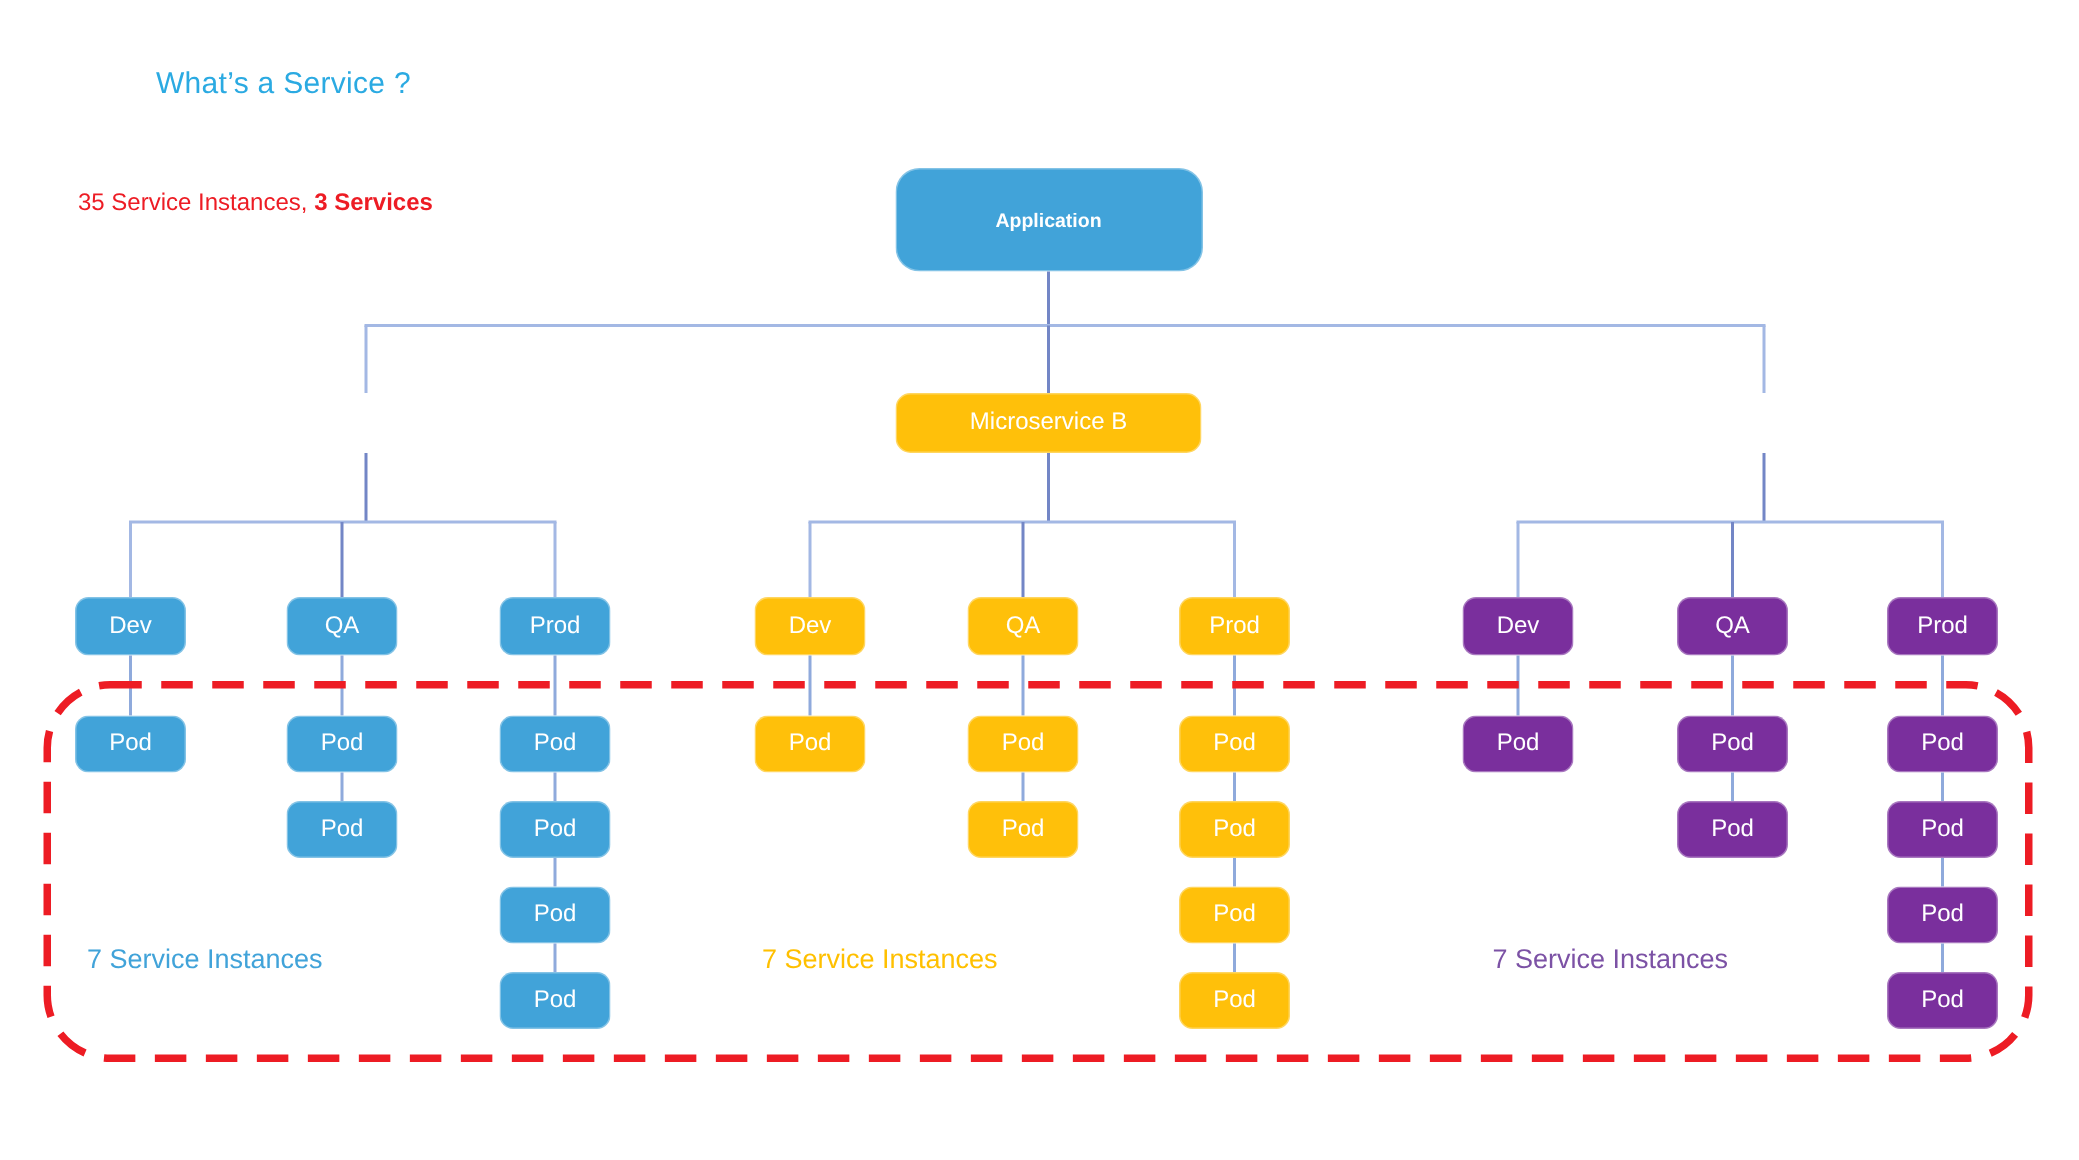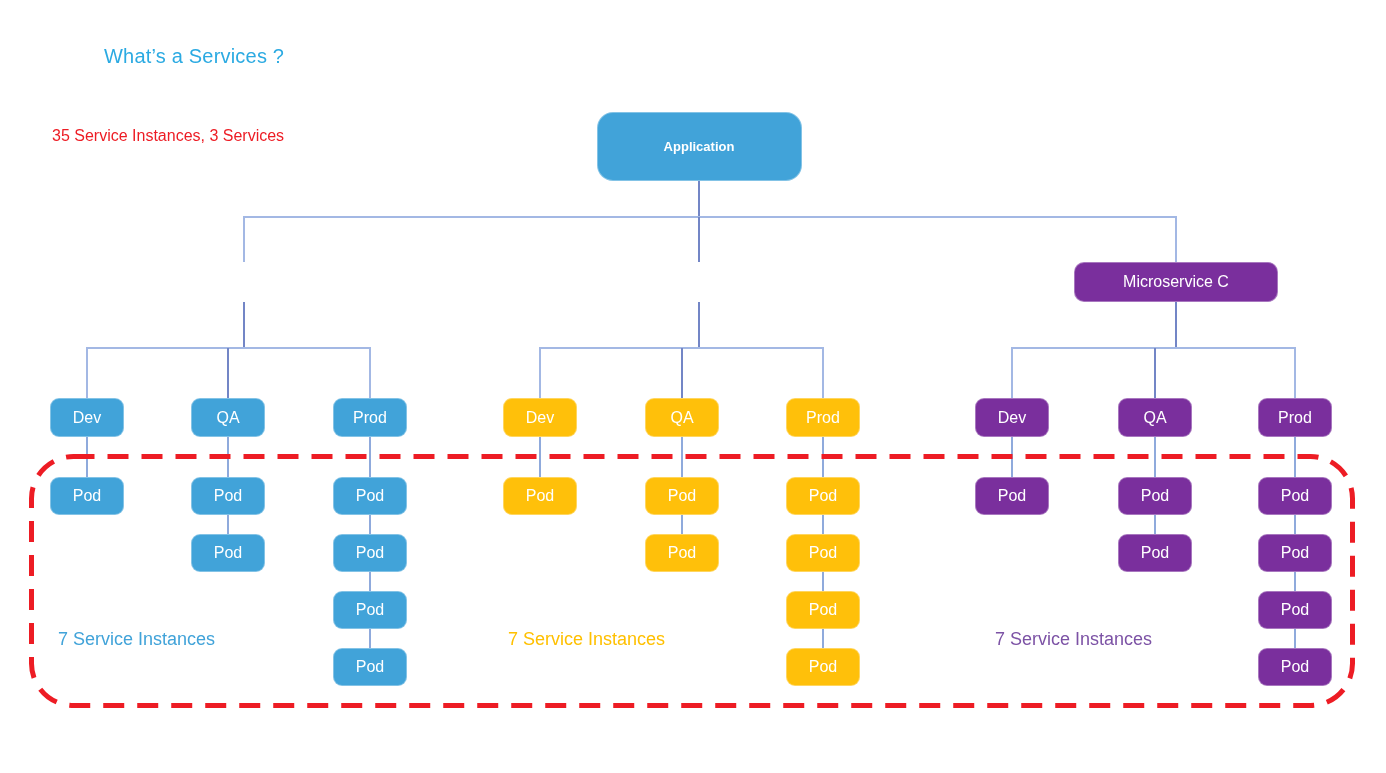--- a/index.html
+++ b/index.html
@@ -5,36 +5,36 @@
   html,body{margin:0;padding:0;background:#fff;}
   #stage{
     position:relative;width:1386px;height:773px;background:#ffffff;
     font-family:"Liberation Sans",sans-serif;overflow:hidden;
   }
   .title{
     position:absolute;left:104px;top:45px;font-size:20px;font-weight:400;
     letter-spacing:0.2px;
   }
   .summary{position:absolute;left:52px;top:127px;font-size:16px;}
-  .summary .bold{font-weight:normal;}
+  .summary .bold{font-weight:bold;}
   .node{
     position:absolute;display:flex;align-items:center;justify-content:center;
     color:#ffffff;box-sizing:border-box;text-align:center;
     border:1.5px solid rgba(255,255,255,0.35);
   }
   .line{position:absolute;}
   .inst-label{position:absolute;font-size:18px;white-space:nowrap;}
   #boundary{position:absolute;left:0;top:0;pointer-events:none;}
 </style>
 </head>
 <body>
 
 <div id="stage">
 
-  <div class="title" style="color: rgb(43, 170, 226);">What’s a Services ?</div>
+  <div class="title" style="color: rgb(43, 170, 226);">What’s a Service ?</div>
 
   <div class="summary" style="color: rgb(237, 28, 36);">
     <span>35 Service Instances, </span><span class="bold">3 Services</span>
   </div>
 
 <div class="node" style="left: 596.5px; top: 112px; width: 205px; height: 69px; border-radius: 16px; background: rgb(65, 163, 217); font-size: 13px; font-weight: bold;">Application</div>
     <div class="line" style="left: 698.25px; top: 181px; width: 1.5px; height: 36px; background: rgb(115, 134, 198);"></div>
     <div class="line" style="left: 243.25px; top: 216.25px; width: 933.5px; height: 1.5px; background: rgb(163, 184, 228);"></div>
     <div class="line" style="left: 243.25px; top: 217px; width: 1.5px; height: 45px; background: rgb(163, 184, 228);"></div>
     <div class="line" style="left: 698.25px; top: 217px; width: 1.5px; height: 45px; background: rgb(115, 134, 198);"></div>
@@ -55,20 +55,21 @@
     <div class="node" style="left: 333px; top: 398px; width: 74px; height: 39px; border-radius: 9px; background: rgb(65, 163, 217); font-size: 16px;">Prod</div>
     <div class="line" style="left: 369.25px; top: 437px; width: 1.5px; height: 40px; background: rgb(143, 170, 220);"></div>
     <div class="node" style="left: 333px; top: 477px; width: 74px; height: 38px; border-radius: 9px; background: rgb(65, 163, 217); font-size: 16px;">Pod</div>
     <div class="line" style="left: 369.25px; top: 515px; width: 1.5px; height: 19px; background: rgb(143, 170, 220);"></div>
     <div class="node" style="left: 333px; top: 534px; width: 74px; height: 38px; border-radius: 9px; background: rgb(65, 163, 217); font-size: 16px;">Pod</div>
     <div class="line" style="left: 369.25px; top: 572px; width: 1.5px; height: 19px; background: rgb(143, 170, 220);"></div>
     <div class="node" style="left: 333px; top: 591px; width: 74px; height: 38px; border-radius: 9px; background: rgb(65, 163, 217); font-size: 16px;">Pod</div>
     <div class="line" style="left: 369.25px; top: 629px; width: 1.5px; height: 19px; background: rgb(143, 170, 220);"></div>
     <div class="node" style="left: 333px; top: 648px; width: 74px; height: 38px; border-radius: 9px; background: rgb(65, 163, 217); font-size: 16px;">Pod</div>
     <div class="inst-label" style="left: 58px; top: 629px; color: rgb(65, 163, 217);">7 Service Instances</div>
+    <div class="node" style="left: 597px; top: 262px; width: 204px; height: 40px; border-radius: 10px; background: rgb(255, 192, 10); font-size: 16px;">Microservice B</div>
     <div class="line" style="left: 698.25px; top: 302px; width: 1.5px; height: 46px; background: rgb(115, 134, 198);"></div>
     <div class="line" style="left: 539.25px; top: 347.25px; width: 284.5px; height: 1.5px; background: rgb(163, 184, 228);"></div>
     <div class="line" style="left: 539.25px; top: 348px; width: 1.5px; height: 50px; background: rgb(163, 184, 228);"></div>
     <div class="node" style="left: 503px; top: 398px; width: 74px; height: 39px; border-radius: 9px; background: rgb(255, 192, 10); font-size: 16px;">Dev</div>
     <div class="line" style="left: 539.25px; top: 437px; width: 1.5px; height: 40px; background: rgb(143, 170, 220);"></div>
     <div class="node" style="left: 503px; top: 477px; width: 74px; height: 38px; border-radius: 9px; background: rgb(255, 192, 10); font-size: 16px;">Pod</div>
     <div class="line" style="left: 681.25px; top: 348px; width: 1.5px; height: 50px; background: rgb(115, 134, 198);"></div>
     <div class="node" style="left: 645px; top: 398px; width: 74px; height: 39px; border-radius: 9px; background: rgb(255, 192, 10); font-size: 16px;">QA</div>
     <div class="line" style="left: 681.25px; top: 437px; width: 1.5px; height: 40px; background: rgb(143, 170, 220);"></div>
     <div class="node" style="left: 645px; top: 477px; width: 74px; height: 38px; border-radius: 9px; background: rgb(255, 192, 10); font-size: 16px;">Pod</div>
@@ -78,21 +79,20 @@
     <div class="node" style="left: 786px; top: 398px; width: 74px; height: 39px; border-radius: 9px; background: rgb(255, 192, 10); font-size: 16px;">Prod</div>
     <div class="line" style="left: 822.25px; top: 437px; width: 1.5px; height: 40px; background: rgb(143, 170, 220);"></div>
     <div class="node" style="left: 786px; top: 477px; width: 74px; height: 38px; border-radius: 9px; background: rgb(255, 192, 10); font-size: 16px;">Pod</div>
     <div class="line" style="left: 822.25px; top: 515px; width: 1.5px; height: 19px; background: rgb(143, 170, 220);"></div>
     <div class="node" style="left: 786px; top: 534px; width: 74px; height: 38px; border-radius: 9px; background: rgb(255, 192, 10); font-size: 16px;">Pod</div>
     <div class="line" style="left: 822.25px; top: 572px; width: 1.5px; height: 19px; background: rgb(143, 170, 220);"></div>
     <div class="node" style="left: 786px; top: 591px; width: 74px; height: 38px; border-radius: 9px; background: rgb(255, 192, 10); font-size: 16px;">Pod</div>
     <div class="line" style="left: 822.25px; top: 629px; width: 1.5px; height: 19px; background: rgb(143, 170, 220);"></div>
     <div class="node" style="left: 786px; top: 648px; width: 74px; height: 38px; border-radius: 9px; background: rgb(255, 192, 10); font-size: 16px;">Pod</div>
     <div class="inst-label" style="left: 508px; top: 629px; color: rgb(255, 192, 0);">7 Service Instances</div>
-    <div class="node" style="left: 1074px; top: 262px; width: 204px; height: 40px; border-radius: 10px; background: rgb(122, 47, 157); font-size: 16px;">Microservice C</div>
     <div class="line" style="left: 1175.25px; top: 302px; width: 1.5px; height: 46px; background: rgb(115, 134, 198);"></div>
     <div class="line" style="left: 1011.25px; top: 347.25px; width: 284.5px; height: 1.5px; background: rgb(163, 184, 228);"></div>
     <div class="line" style="left: 1011.25px; top: 348px; width: 1.5px; height: 50px; background: rgb(163, 184, 228);"></div>
     <div class="node" style="left: 975px; top: 398px; width: 74px; height: 39px; border-radius: 9px; background: rgb(122, 47, 157); font-size: 16px;">Dev</div>
     <div class="line" style="left: 1011.25px; top: 437px; width: 1.5px; height: 40px; background: rgb(143, 170, 220);"></div>
     <div class="node" style="left: 975px; top: 477px; width: 74px; height: 38px; border-radius: 9px; background: rgb(122, 47, 157); font-size: 16px;">Pod</div>
     <div class="line" style="left: 1154.25px; top: 348px; width: 1.5px; height: 50px; background: rgb(115, 134, 198);"></div>
     <div class="node" style="left: 1118px; top: 398px; width: 74px; height: 39px; border-radius: 9px; background: rgb(122, 47, 157); font-size: 16px;">QA</div>
     <div class="line" style="left: 1154.25px; top: 437px; width: 1.5px; height: 40px; background: rgb(143, 170, 220);"></div>
     <div class="node" style="left: 1118px; top: 477px; width: 74px; height: 38px; border-radius: 9px; background: rgb(122, 47, 157); font-size: 16px;">Pod</div>

